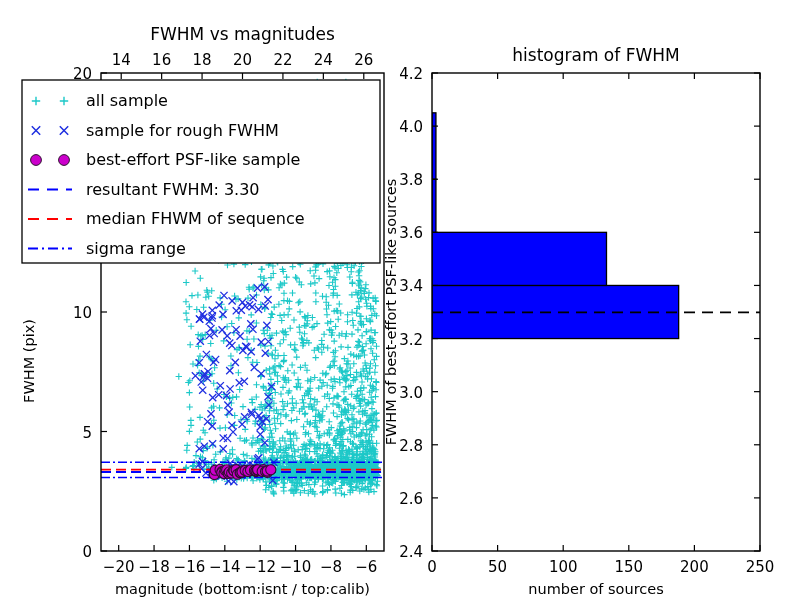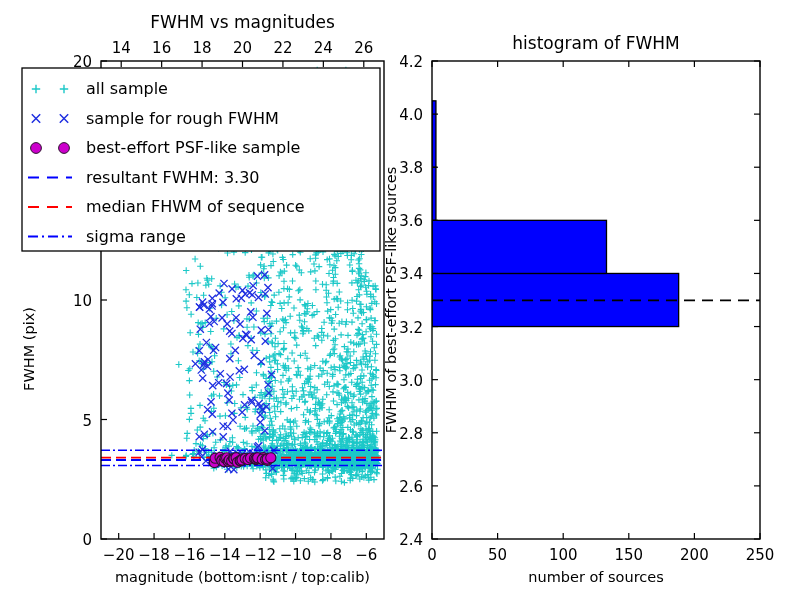--- a/index.html
+++ b/index.html
@@ -10,21 +10,21 @@
   body {
     width: 800px;
     height: 600px;
     position: relative;
     overflow: hidden;
     font-family: "DejaVu Sans", sans-serif;
     color: #000000;
   }
   #root {
     position: absolute;
-    left: 0; top: 4px;
+    left: 0; top: 16px;
     width: 800px; height: 582px;
   }
   svg.figure {
     position: absolute;
     left: 0; top: 0;
     width: 800px;
     height: 600px;
     display: block;
   }
   text {

